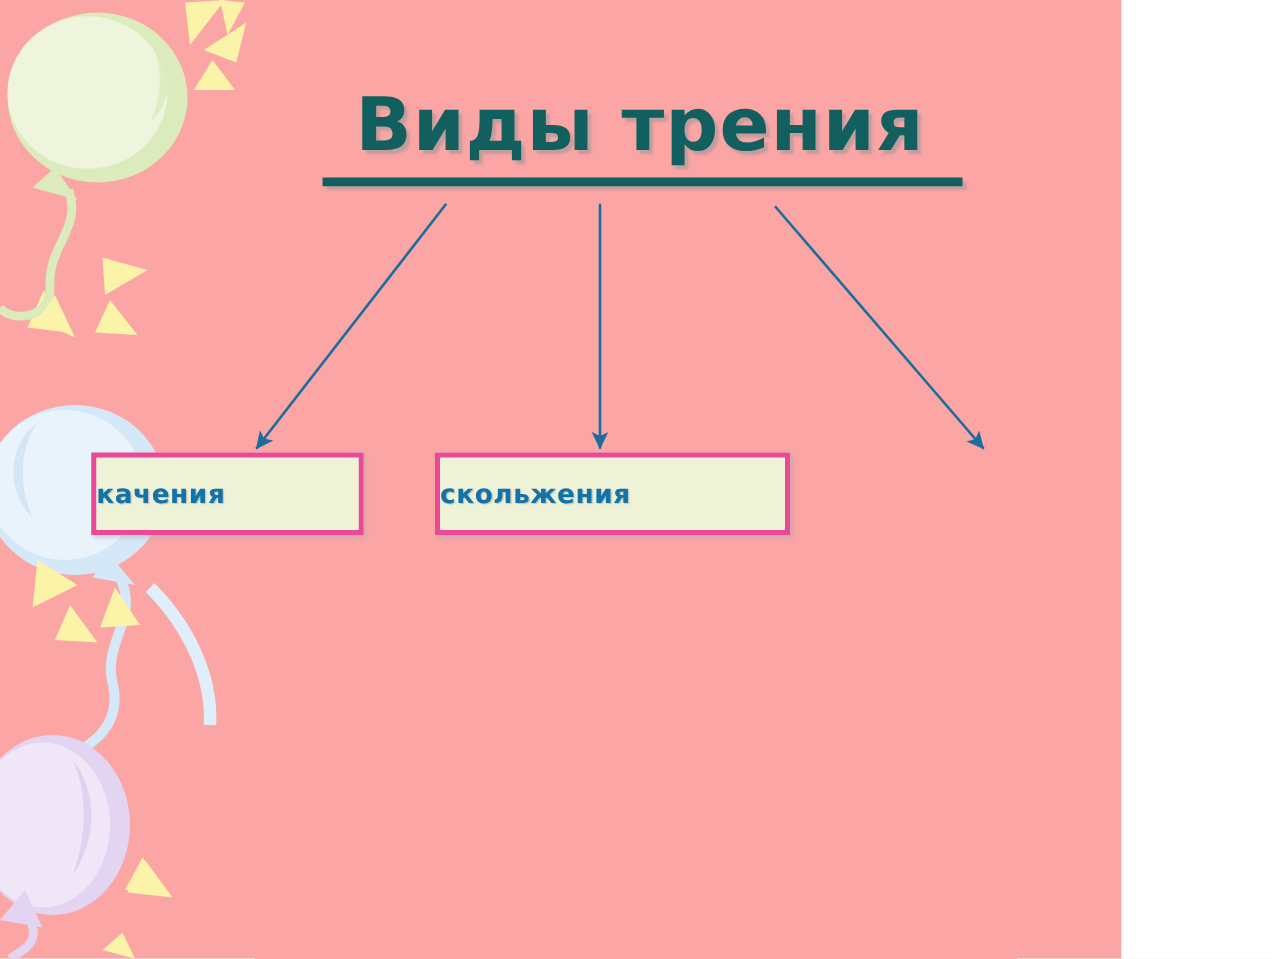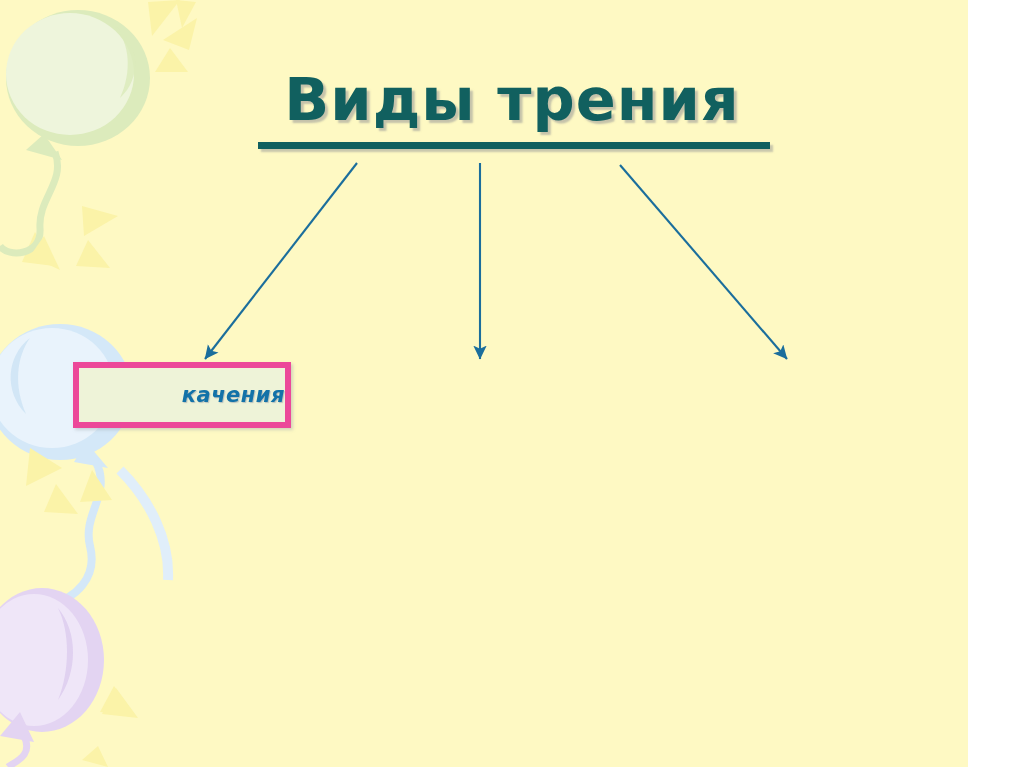--- a/index.html
+++ b/index.html
@@ -5,23 +5,23 @@
   html, body {
     margin: 0;
     padding: 0;
     background: #ffffff;
   }
   body {
     font-family: "Liberation Sans", sans-serif;
   }
   #slide {
     position: relative;
-    width: 968px;
+    width: 897px;
     height: 767px;
-    background: #fef9c3;
+    background: #fca5a5;
     overflow: hidden;
   }
 
   
   #decor {
     position: absolute;
     left: 0; top: 0;
     width: 1024px; height: 767px;
     pointer-events: none;
   }
@@ -61,26 +61,25 @@
     position: absolute;
     left: 0; top: 0;
     width: 1024px; height: 767px;
   }
 
   
   .node-box {
     position: absolute;
     box-sizing: border-box;
     background: #eef3d8;
-    border: 6px solid #ec4899;
+    border: 4px solid #ec4899;
     display: flex;
     align-items: center;
-    justify-content: flex-end;
+    justify-content: flex-start;
     box-shadow: 2px 2px 3px rgba(160,170,175,0.45);
-    font-style: italic;
   }
   .node-label {
     font-family: "DejaVu Sans", sans-serif;
     font-weight: bold;
     font-size: 21px;
     color: #1372a8;
     letter-spacing: 0.5px;
     text-shadow: 1px 1px 1px rgba(150,160,170,0.6);
     white-space: nowrap;
   }
@@ -167,15 +166,18 @@
     </defs>
     <line x1="357" y1="163" x2="205" y2="359" stroke="#1b6e9c" stroke-width="2.1" marker-end="url(#ah)"></line>
     <line x1="480" y1="163" x2="480" y2="359" stroke="#1b6e9c" stroke-width="2.1" marker-end="url(#ah)"></line>
     <line x1="620" y1="165" x2="787" y2="359" stroke="#1b6e9c" stroke-width="2.1" marker-end="url(#ah)"></line>
   </svg>
 
   <div class="node-box" id="box-0">
     <span class="node-label">качения</span>
   </div>
 
+  <div class="node-box" id="box-1">
+    <span class="node-label">скольжения</span>
+  </div>
 
 
 </div>
 
 </body></html>

